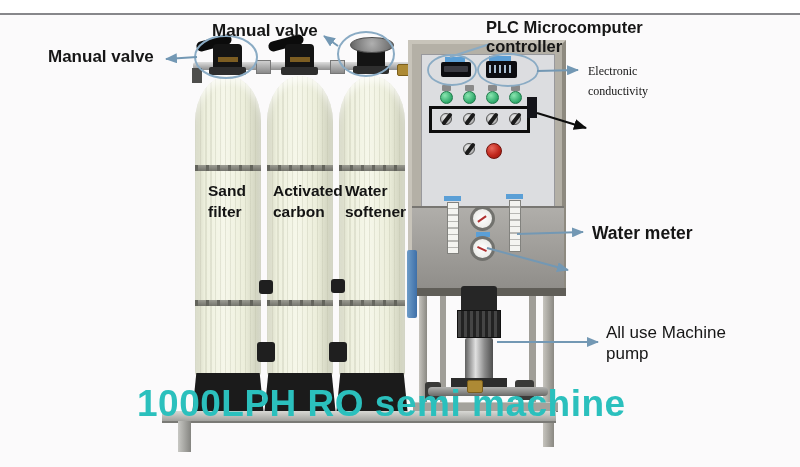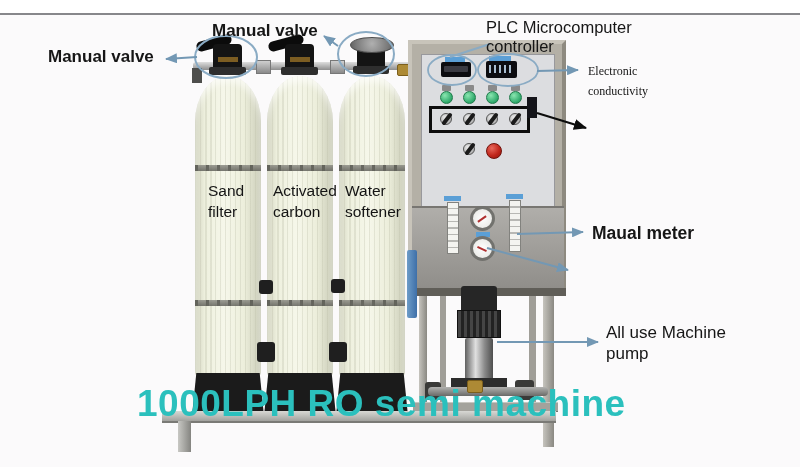--- a/index.html
+++ b/index.html
@@ -4,29 +4,29 @@
 <style>
   html,body{margin:0;padding:0;background:#e8e8e8;}
   .stage{position:relative;width:800px;height:467px;overflow:hidden;
          font-family:"Liberation Sans",sans-serif;background:#fbfafb;}
   .abs{position:absolute;}
   
   .note{position:absolute;color:#161616;white-space:pre-line;}
   .ml{white-space:pre-line;}
   .lbl-mv-left{left:48px;top:47px;font-size:17px;font-weight:700;}
   .lbl-mv-top{left:212px;top:21px;font-size:17px;font-weight:700;}
-  .lbl-plc{left:486px;top:18px;font-size:16.5px;line-height:19px;}
+  .lbl-plc{left:486px;top:18px;font-size:16.5px;line-height:19px;font-weight:bold;}
   .lbl-elec{left:588px;top:61px;font-size:12px;line-height:20px;font-family:Liberation Serif, serif;}
   .lbl-adjust{left:599px;top:115px;font-size:16.5px;line-height:20px;}
   .lbl-flow{left:592px;top:223px;font-size:17.5px;font-weight:700;}
   .lbl-press{left:577px;top:260px;font-size:17.5px;}
   .lbl-pump{left:606px;top:322px;font-size:17px;line-height:21px;}
   .lbl-type{left:29px;top:152px;font-size:26px;line-height:31px;font-weight:700;color:#e32424;}
   .lbl-banner{left:137px;top:383px;font-size:37px;font-weight:700;color:#2bc0bd;letter-spacing:.5px;}
-  .tank-label{position:absolute;font-size:15.5px;font-weight:400;line-height:21px;color:#141414;white-space:pre-line;}
+  .tank-label{position:absolute;font-size:15.5px;font-weight:700;line-height:21px;color:#141414;white-space:pre-line;}
   
   .top-strip{left:0;top:0;width:800px;height:13px;background:#ffffff;}
   .top-line{left:0;top:13px;width:800px;height:2px;background:#87878b;}
   
   .pipe{left:193px;top:62px;width:235px;height:8px;border-radius:3px;
         background:linear-gradient(180deg,#dedede,#8e8e8e);}
   .coupling{top:60px;width:13px;height:12px;border:1px solid #777;
         background:linear-gradient(180deg,#cfcfcf,#8a8a8a);}
   .brass{background:#ad8a35;border:1px solid #7c5f1c;border-radius:2px;}
   .elbow-left{left:192px;top:68px;width:10px;height:15px;background:#4e4e4c;}
@@ -241,21 +241,21 @@
     <line x1="487" y1="248" x2="568" y2="270" stroke="#7398b4" stroke-width="2" marker-end="url(#ahb)"></line>
     <line x1="497" y1="342" x2="598" y2="342" stroke="#7398b4" stroke-width="2" marker-end="url(#ahb)"></line>
   </svg>
 
   <div class="note lbl-mv-left">Manual valve</div>
   <div class="note lbl-mv-top">Manual valve</div>
   <div class="note lbl-plc ml">PLC Microcomputer
 controller</div>
   <div class="note lbl-elec ml">Electronic
 conductivity</div>
-  <div class="note lbl-flow">Maual meter</div>
+  <div class="note lbl-flow">Water meter</div>
   <div class="note lbl-pump ml">All use Machine
 pump</div>
   <div class="note lbl-banner">1000LPH RO semi machine</div>
 
   <div class="tank-label" style="left:208px;top:180px;">Sand
 filter</div>
   <div class="tank-label" style="left:273px;top:180px;">Activated
 carbon</div>
   <div class="tank-label" style="left:345px;top:180px;">Water
 softener</div>

